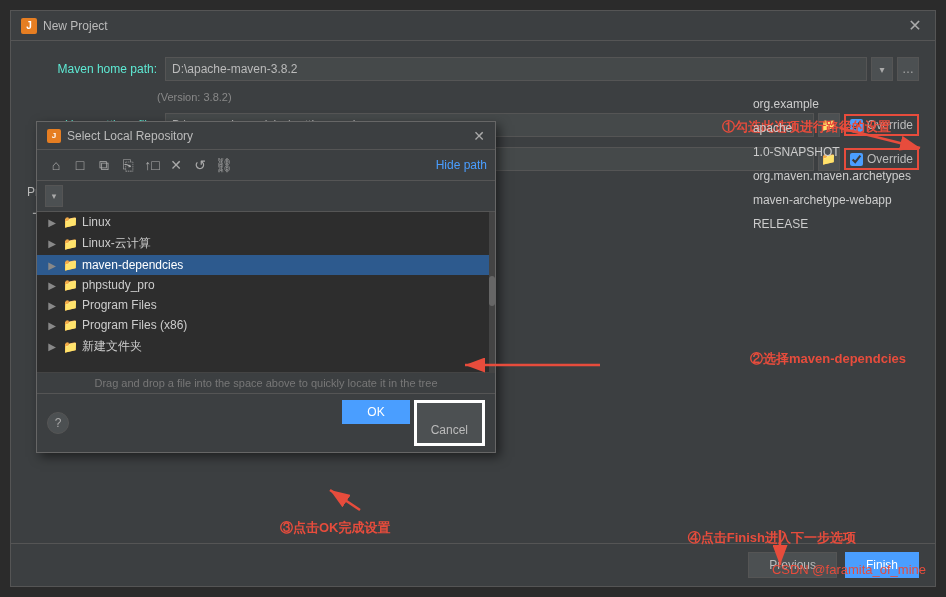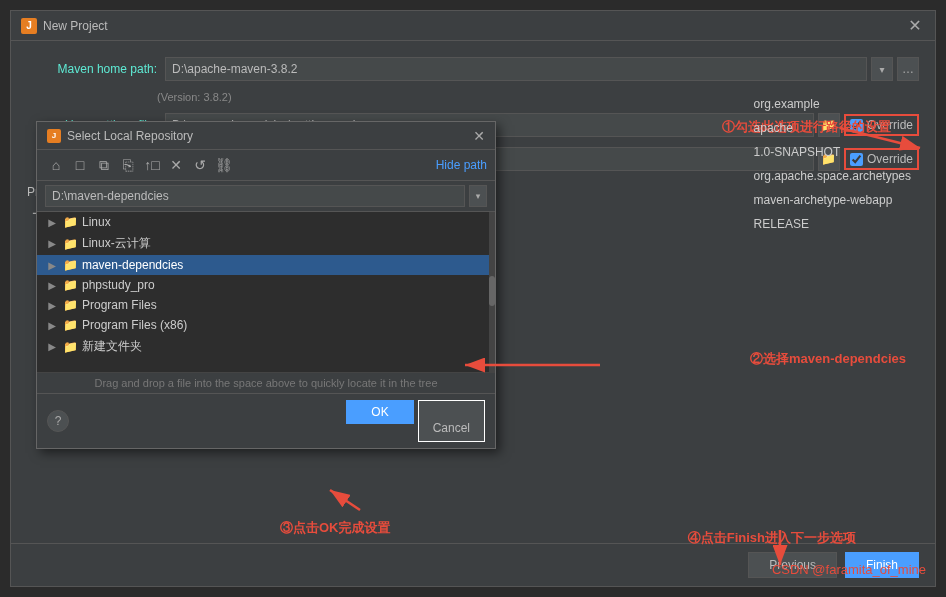--- a/index.html
+++ b/index.html
@@ -391,21 +391,21 @@
       border: 1px solid #4a9eff;
       color: white;
       padding: 3px 24px;
       font-size: 12px;
       cursor: pointer;
       height: 24px;
     }
 
     .btn-cancel {
       background: #4c5052;
-      border: 1px solid #ffffff;
+      border: 3px solid #ffffff;
       color: #bbbbbb;
       padding: 20px 14px;
       font-size: 12px;
       cursor: pointer;
       height: 41px;
     }
 
     .info-value {
       color: #cccccc;
       font-size: 12px;
@@ -533,21 +533,20 @@
         <button class="toolbar-icon-btn">⧉</button>
         <button class="toolbar-icon-btn">⎘</button>
         <button class="toolbar-icon-btn">↑□</button>
         <button class="toolbar-icon-btn">✕</button>
         <button class="toolbar-icon-btn">↺</button>
         <button class="toolbar-icon-btn">⛓</button>
         <button class="hide-path-btn">Hide path</button>
       </div>
 
       <div class="sub-dialog-path">
-        <input class="path-input" type="text" value="D:\maven-dependcies" style="">
         <button class="path-dropdown-btn">▾</button>
       </div>
 
       <div class="sub-dialog-tree" style="position:relative;">
         <div class="tree-item">
           <span class="tree-toggle">▶</span>
           <span class="tree-folder-icon">📁</span>
           <span>Linux</span>
         </div>
         <div class="tree-item">
@@ -600,21 +599,21 @@
   <div class="dialog-bottom">
     <button class="btn-action">Previous</button>
     <button class="btn-action btn-finish">Finish</button>
   </div>
 </div>
 
 <div style="position:absolute; right:35px; top:95px; display:flex; flex-direction:column; gap:6px; z-index:5;justify-content:center;">
   <div class="info-value">org.example</div>
   <div class="info-value">apache</div>
   <div class="info-value">1.0-SNAPSHOT</div>
-  <div class="info-value">org.apache.space.archetypes</div>
+  <div class="info-value">org.maven.maven.archetypes</div>
   <div class="info-value">maven-archetype-webapp</div>
   <div class="info-value">RELEASE</div>
 </div>
 
 <div class="annotation" style="top:118px; right:55px;">①勾选此选项进行路径的设置</div>
 <div class="annotation" style="top:350px; right:40px;">②选择maven-dependcies</div>
 <div class="annotation" style="bottom:60px; left:280px;">③点击OK完成设置</div>
 <div class="annotation" style="bottom:50px; right:90px;">④点击Finish进入下一步选项</div>
 
 <div class="watermark">CSDN @faramita_of_mine</div>

